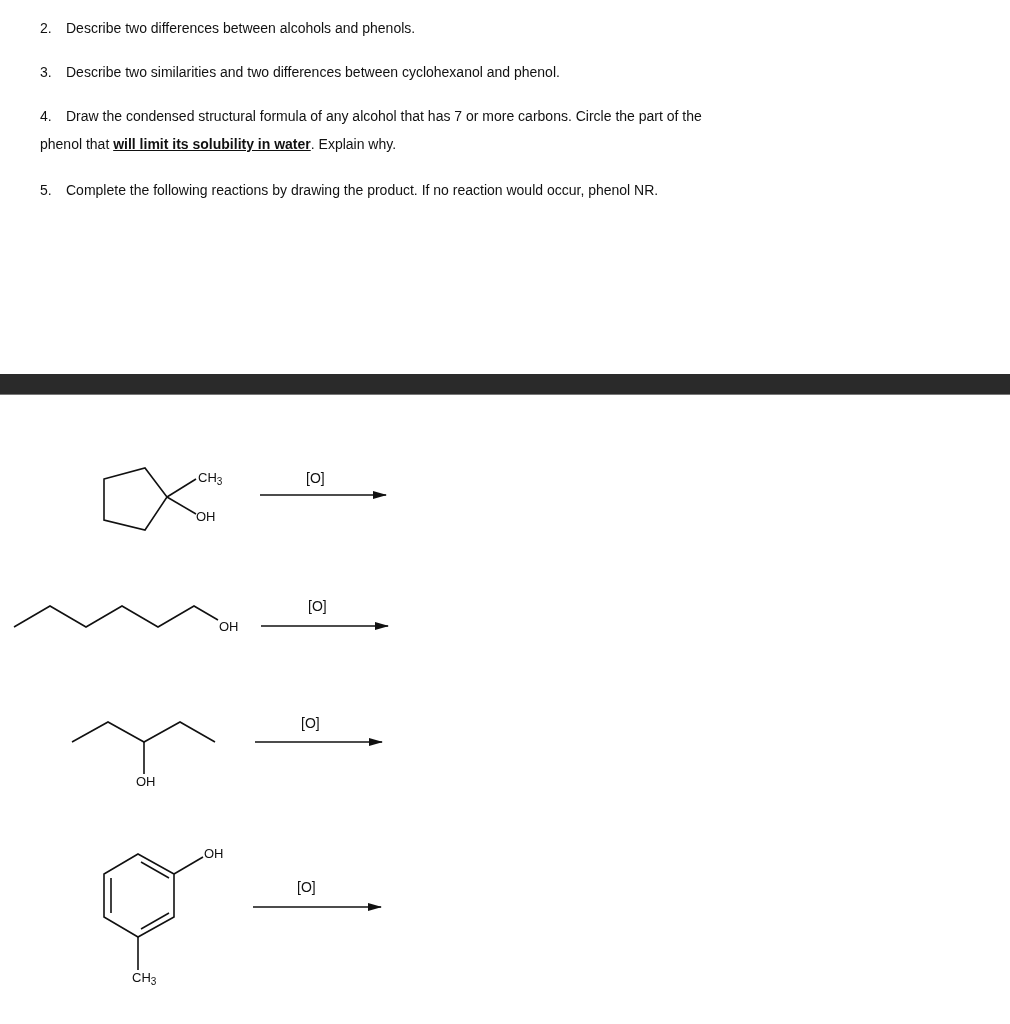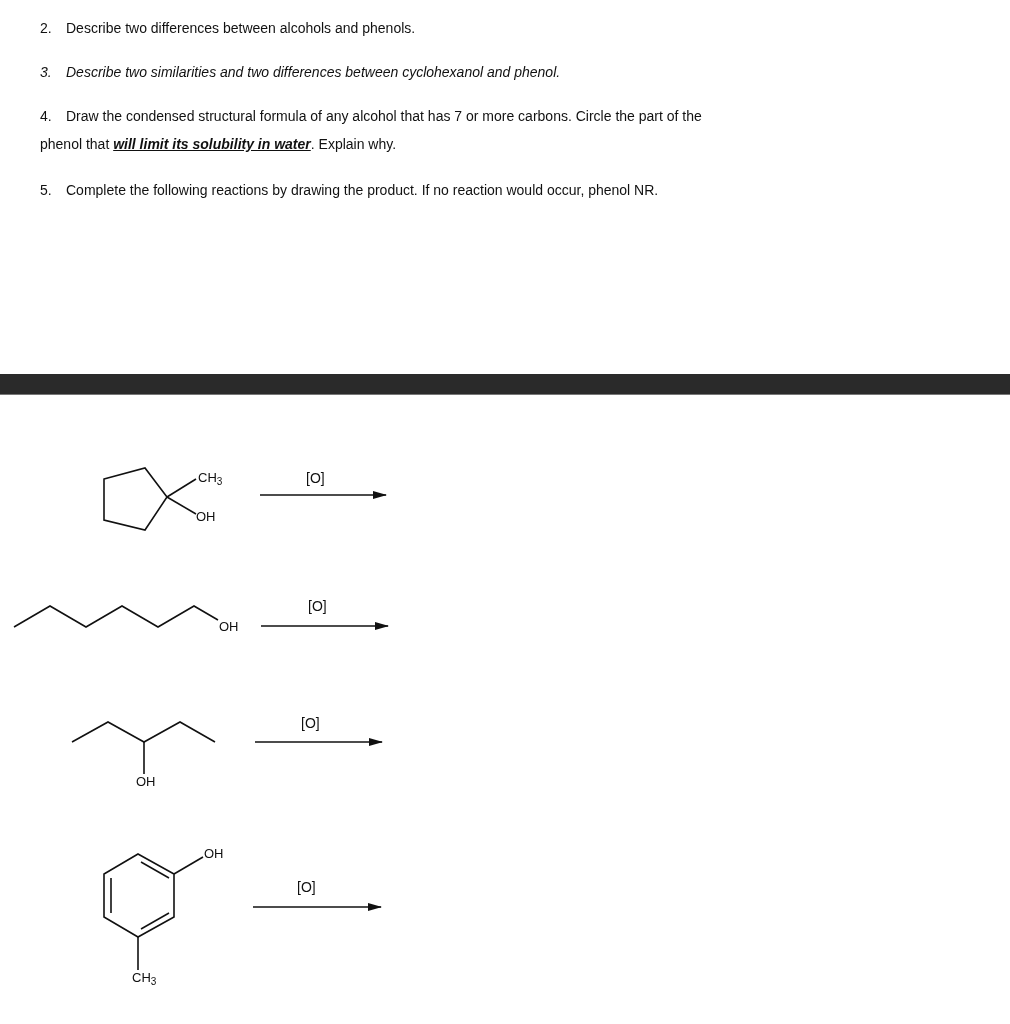--- a/index.html
+++ b/index.html
@@ -1,33 +1,33 @@
 <!DOCTYPE html>
 <html><head>
 <meta charset="utf-8">
 <style>
   html, body { margin: 0; padding: 0; background: #ffffff; }
   body { width: 1010px; height: 1024px; position: relative; overflow: hidden;
          font-family: "Liberation Sans", "DejaVu Sans", sans-serif; color: #111; }
   .q { position: absolute; left: 20px; font-size: 14px; line-height: 28px; white-space: nowrap; margin-left: 20px; }
   .q .num { display: inline-block; width: 26px; }
-  .emph { font-weight: bold; font-style: italic; text-decoration: underline; }
+  .emph { font-weight: bold; text-decoration: underline; }
   .divider { position: absolute; left: 0; top: 374px; width: 1010px; height: 20px;
              background: #2a2a2a; border-bottom: 1px solid #777; }
   svg.rx { position: absolute; left: 0; top: 0; }
   .lbl { font-family: "Liberation Sans", "DejaVu Sans", sans-serif; font-size: 13px; fill: #111; }
   .reag { font-family: "Liberation Sans", "DejaVu Sans", sans-serif; font-size: 14px; fill: #111; }
 </style>
 </head>
 <body>
 
 <div class="q" style="top:14px;">
   <span class="num">2.</span><span>Describe two differences between alcohols and phenols.</span>
 </div>
-<div class="q" style="top:58px;font-style:italic;">
+<div class="q" style="top:58px;">
   <span class="num">3.</span><span>Describe two similarities and two differences between cyclohexanol and phenol.</span>
 </div>
 <div class="q" style="top:102px;">
   <span class="num">4.</span><span>Draw the condensed structural formula of any alcohol that has 7 or more carbons.  Circle the part of the</span><br>
   <span>phenol that </span><span class="emph">will limit its solubility in water</span><span>. Explain why.</span>
 </div>
 <div class="q" style="top:176px;">
   <span class="num">5.</span><span>Complete the following reactions by drawing the product. If no reaction would occur, phenol NR.</span>
 </div>
 

